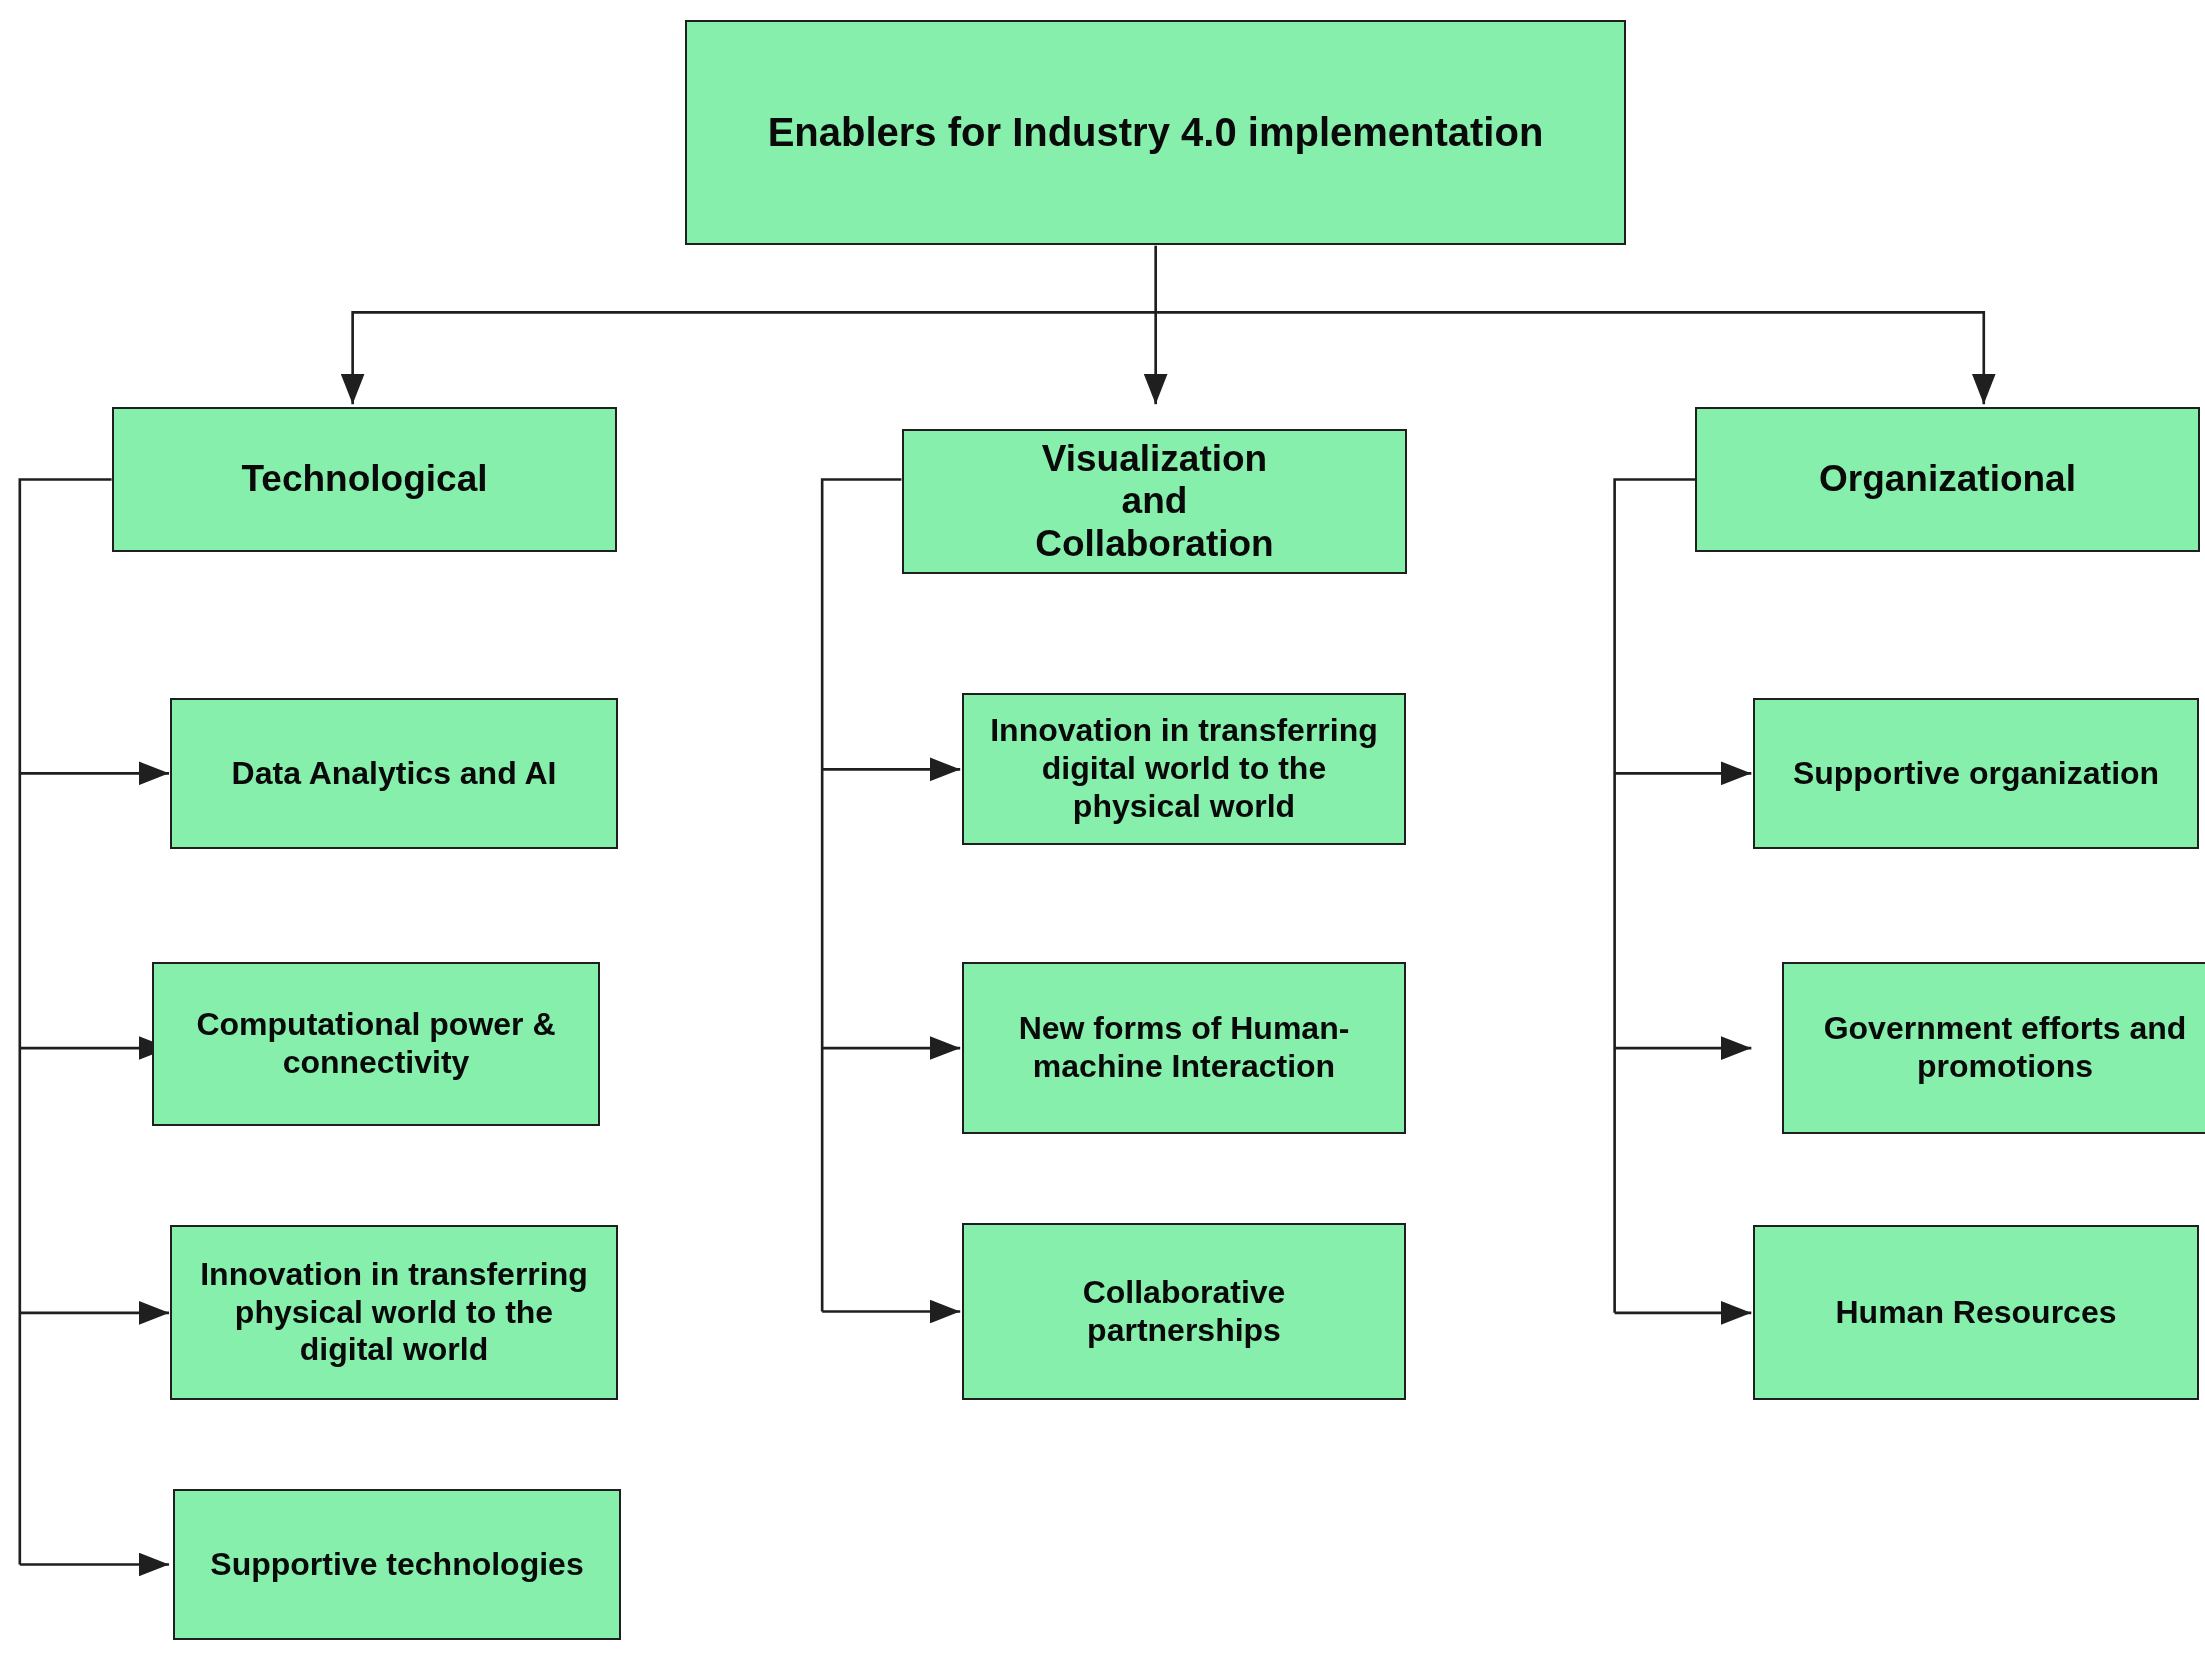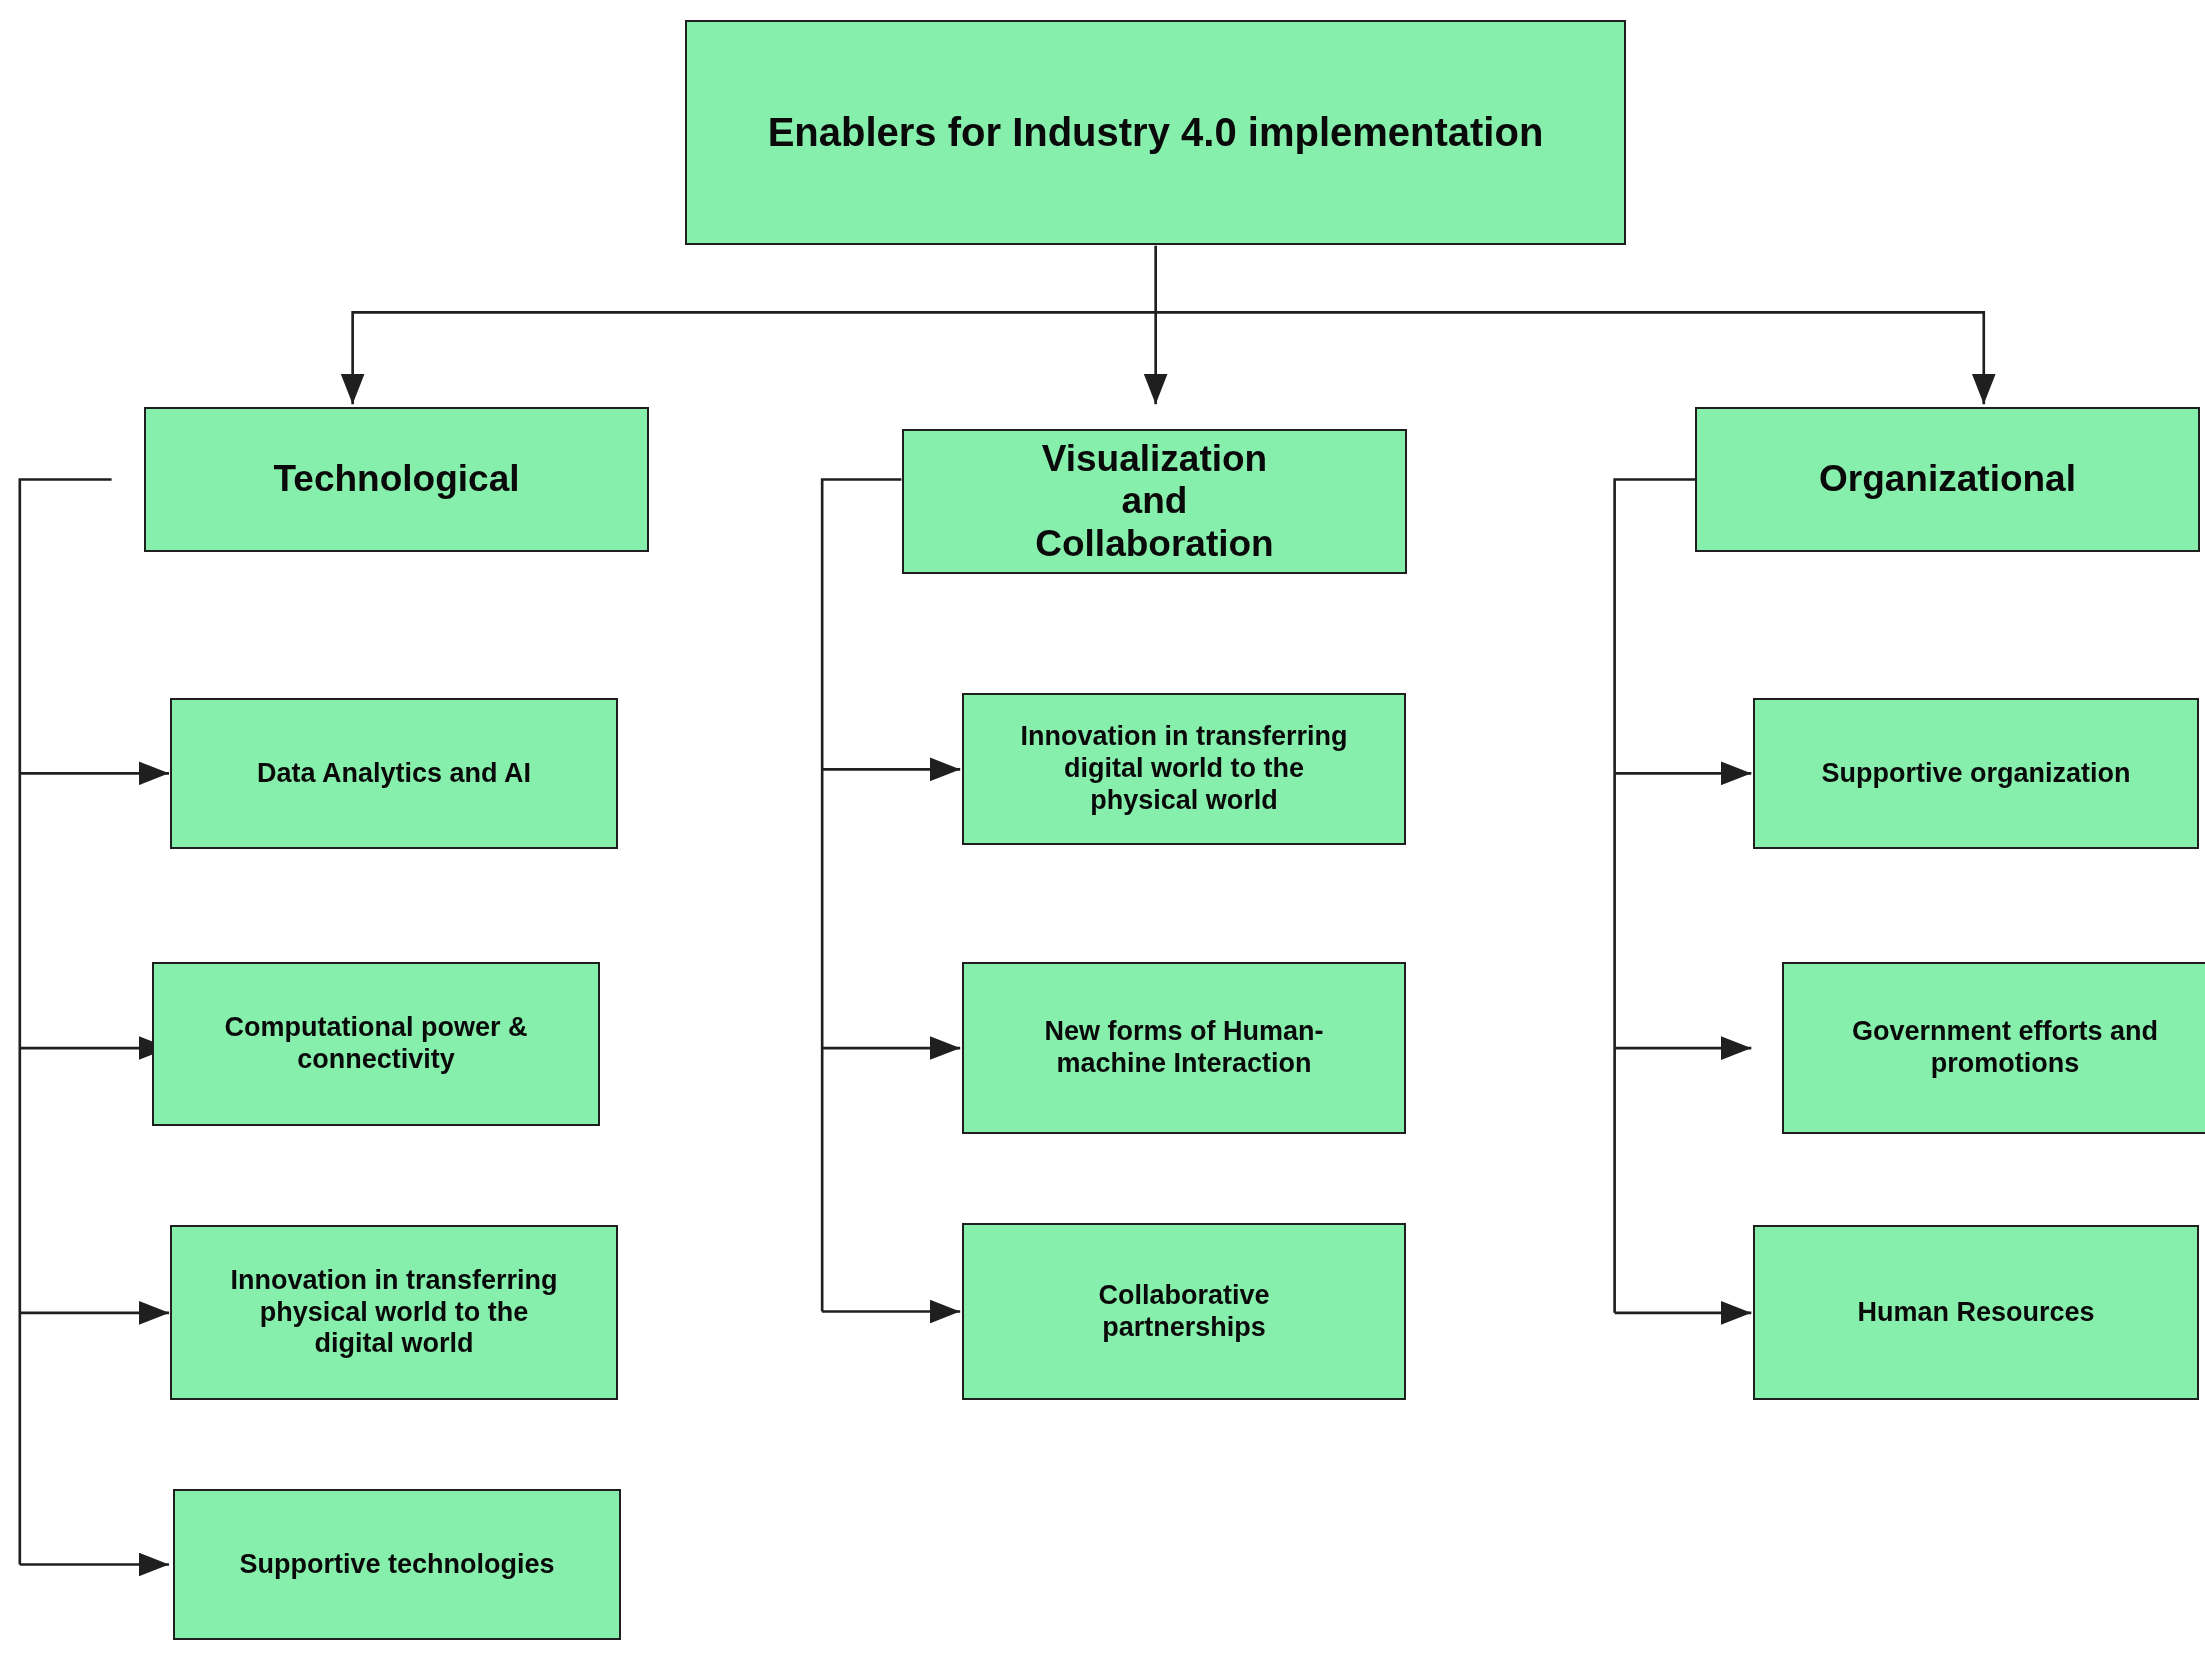--- a/index.html
+++ b/index.html
@@ -43,21 +43,21 @@
     text-align: center;
   }
   .label {
     white-space: pre-line;
     line-height: 1.18;
     padding: 0 8px;
   }
   .root-box  { font-size: 40px; }
   .cat-box   { font-size: 37px; }
   .cat-box .label { line-height: 1.14; }
-  .child-box { font-size: 27px; }
+  .child-box { font-size: 32px; }
 </style>
 </head>
 <body>
 
 <div class="canvas">
 
   <svg class="connectors" viewBox="0 0 3339 2503" aria-hidden="true">
     <defs>
       <marker id="arrow" markerUnits="userSpaceOnUse" markerWidth="46" markerHeight="36" refX="46" refY="18" orient="auto">
         <path d="M0,0 L46,18 L0,36 Z"></path>
@@ -82,21 +82,21 @@
     <path d="M2567,726 L2445,726 L2445,1988"></path>
     <path d="M2445,1171 L2652,1171" marker-end="url(#arrow)"></path>
     <path d="M2445,1587 L2652,1587" marker-end="url(#arrow)"></path>
     <path d="M2445,1988 L2652,1988" marker-end="url(#arrow)"></path>
   </svg>
 
   <div class="box root-box" style="left:685px; top:20px; width:941px; height:225px;">
     <span class="label">Enablers for Industry 4.0 implementation</span>
   </div>
 
-  <div class="box cat-box" style="left:112px; top:407px; width:505px; height:145px;margin-left:32px;">
+  <div class="box cat-box" style="left:112px; top:407px; width:505px; height:145px;">
     <span class="label">Technological</span>
   </div>
 
   <div class="box cat-box" style="left:902px; top:429px; width:505px; height:145px;">
     <span class="label">Visualization
 and
 Collaboration</span>
   </div>
 
   <div class="box cat-box" style="left:1695px; top:407px; width:505px; height:145px;">

